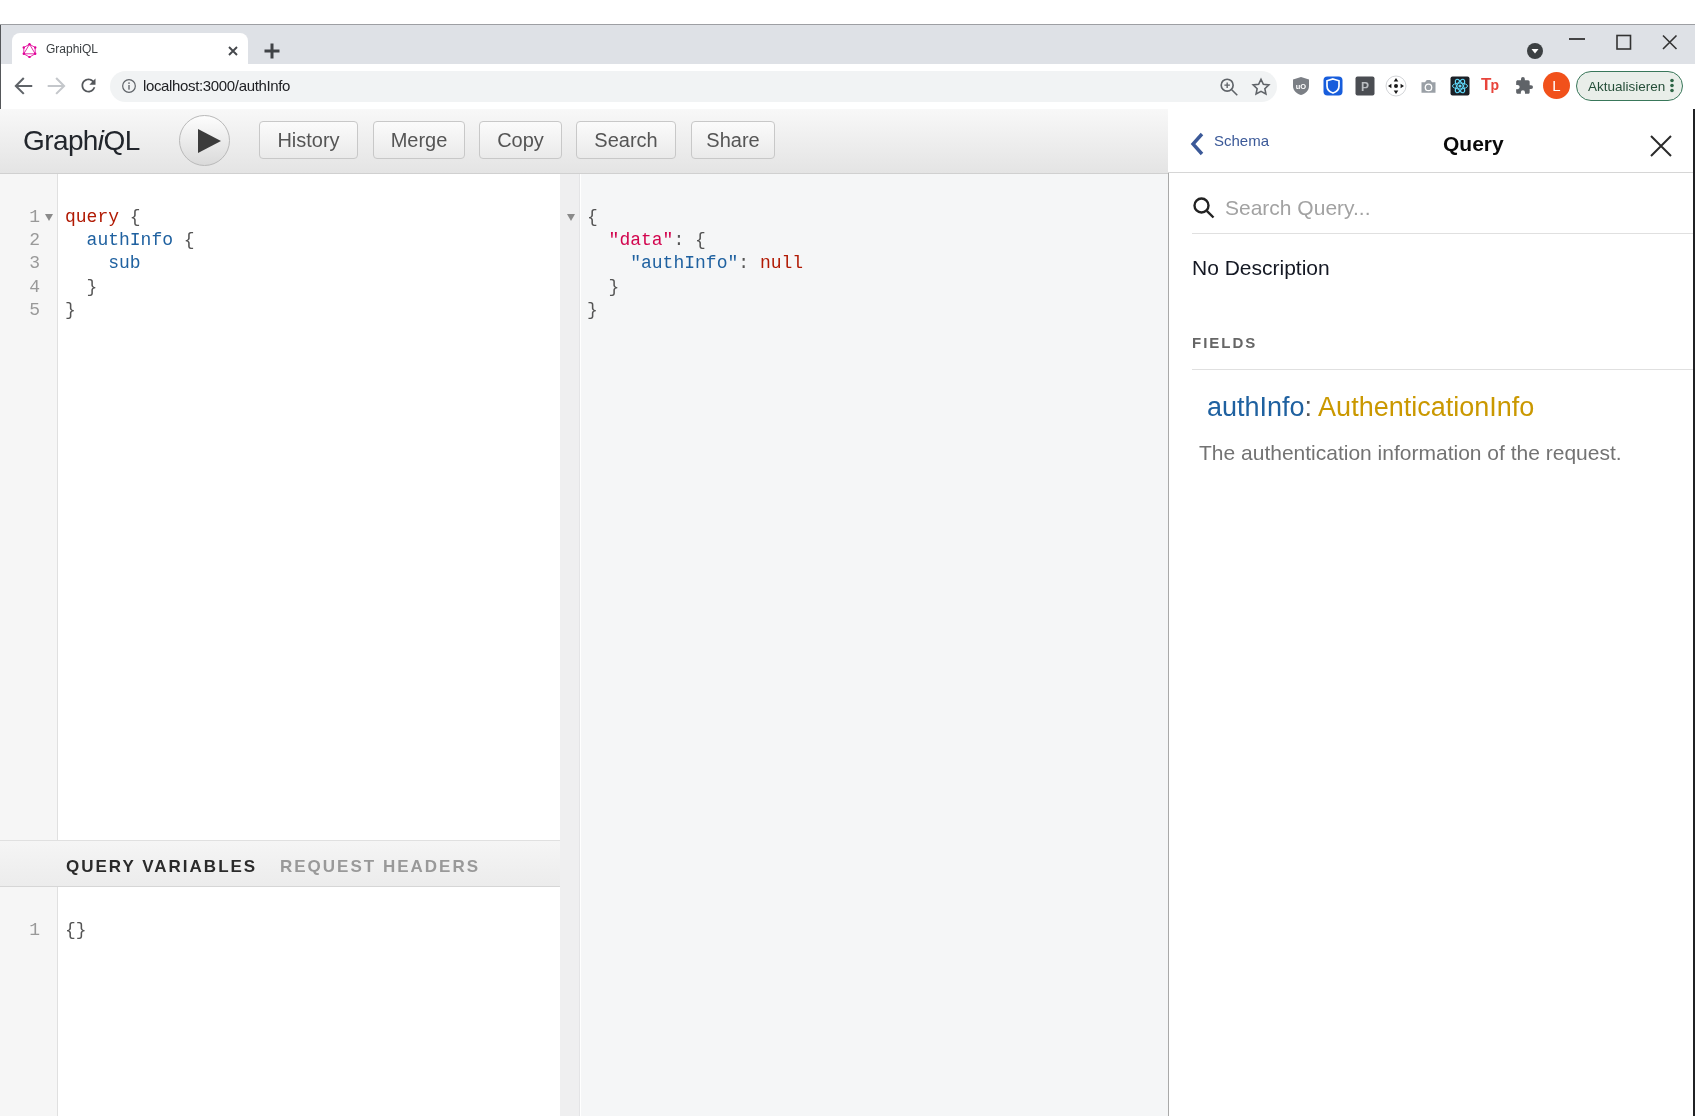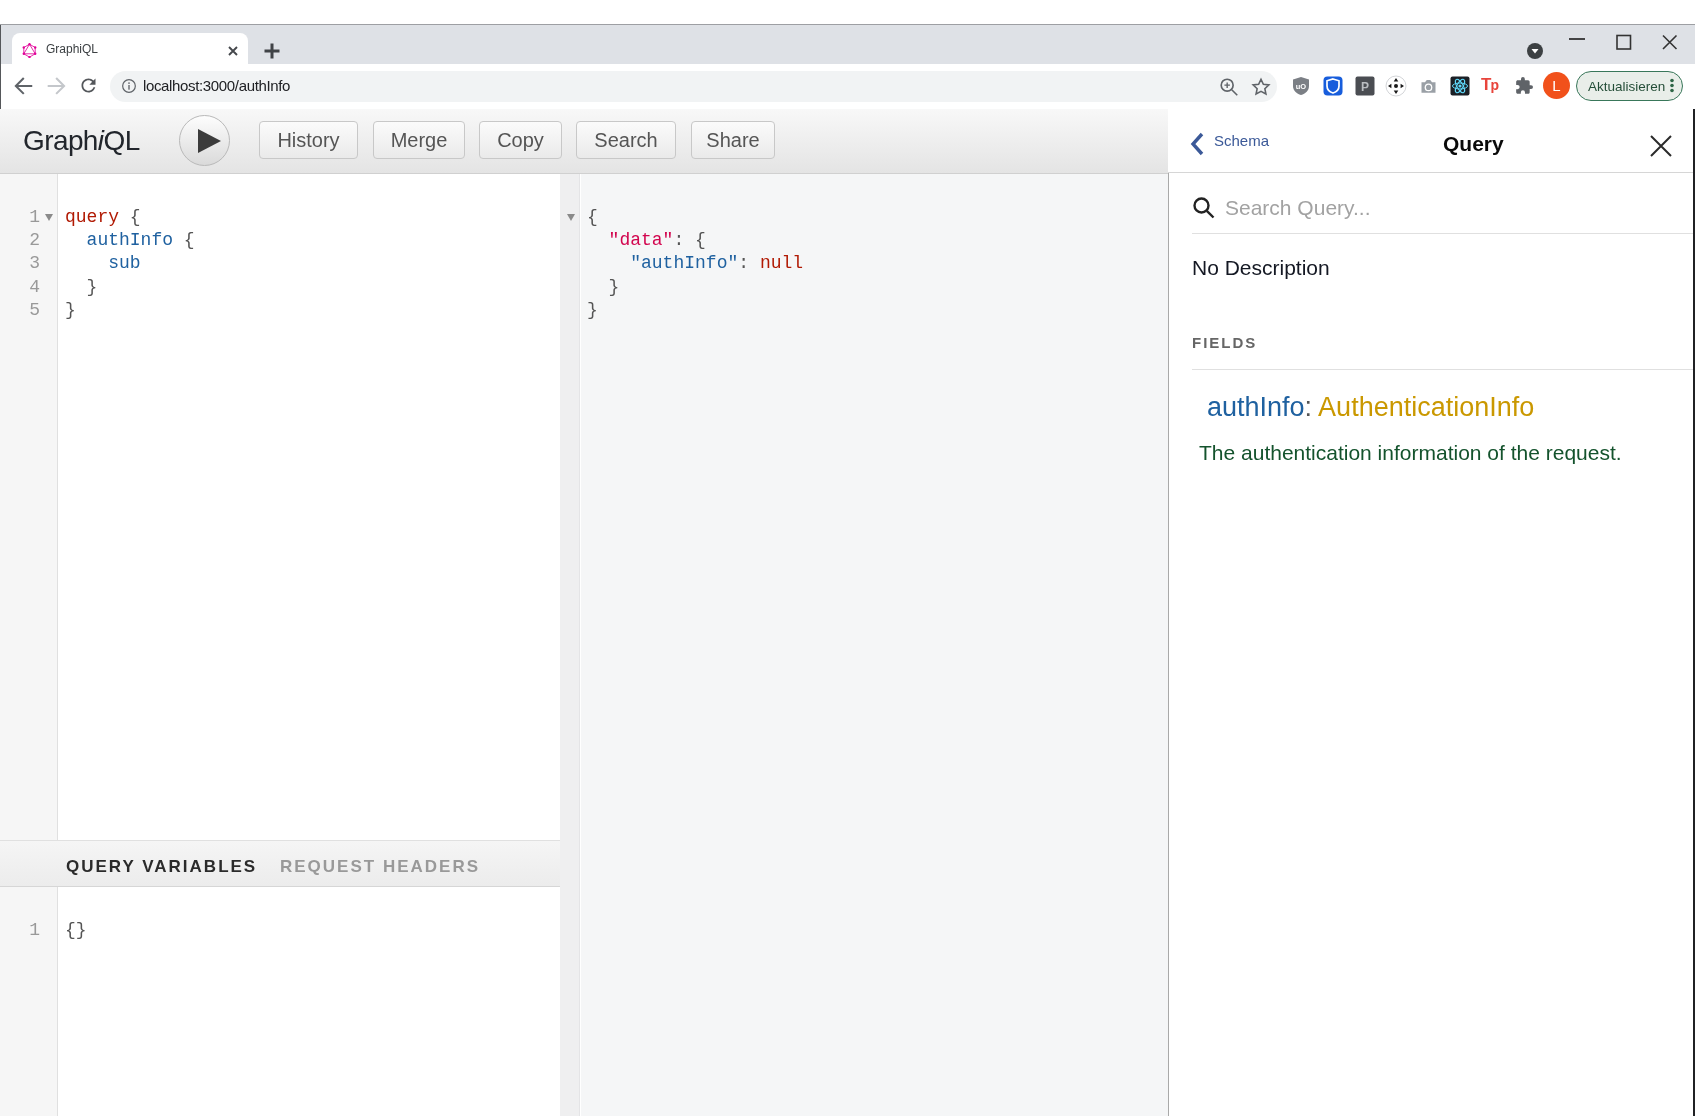--- a/index.html
+++ b/index.html
@@ -58,21 +58,21 @@
   #docs { left:1168px; top:85px; width:527px; height:1025px; background:#fff; border-left:1px solid #a9a9a9; }
   #dochead { left:1168px; top:85px; width:527px; height:64px; border-bottom:1px solid #d6d6d6; background:#fff; }
   #schema { left:1214px; top:108px; font-size:15px; color:#3B5998; }
   #qtitle { left:1443px; top:108px; font-size:21px; font-weight:bold; color:#0a0a0a; }
   #searchline { left:1192px; top:209px; width:503px; height:1px; background:#e0e0e0; }
   #searchtext { left:1225px; top:172px; font-size:21px; color:#a2a2a2; }
   #nodesc { left:1192px; top:232px; font-size:21px; color:#141823; }
   #fields { left:1192px; top:310px; font-size:15px; font-weight:bold; letter-spacing:2px; color:#666; }
   #fieldline { left:1192px; top:345px; width:503px; height:1px; background:#e0e0e0; }
   #authrow { left:1207px; top:368px; font-size:27px; }
-  #desc { left:1199px; top:417px; font-size:21px; color:#14532d; }
+  #desc { left:1199px; top:417px; font-size:21px; color:#737373; }
 
   #bottombar { left:0; top:1110px; width:1695px; height:6px; background:#1d1d1f; }
   #rightedge { left:1693px; top:85px; width:2px; height:1025px; background:#202124; }
 </style>
 </head>
 <body>
 <div id="root">
 
   <div class="abs" id="titlebar"></div>
   <div class="abs" id="tab"></div>

